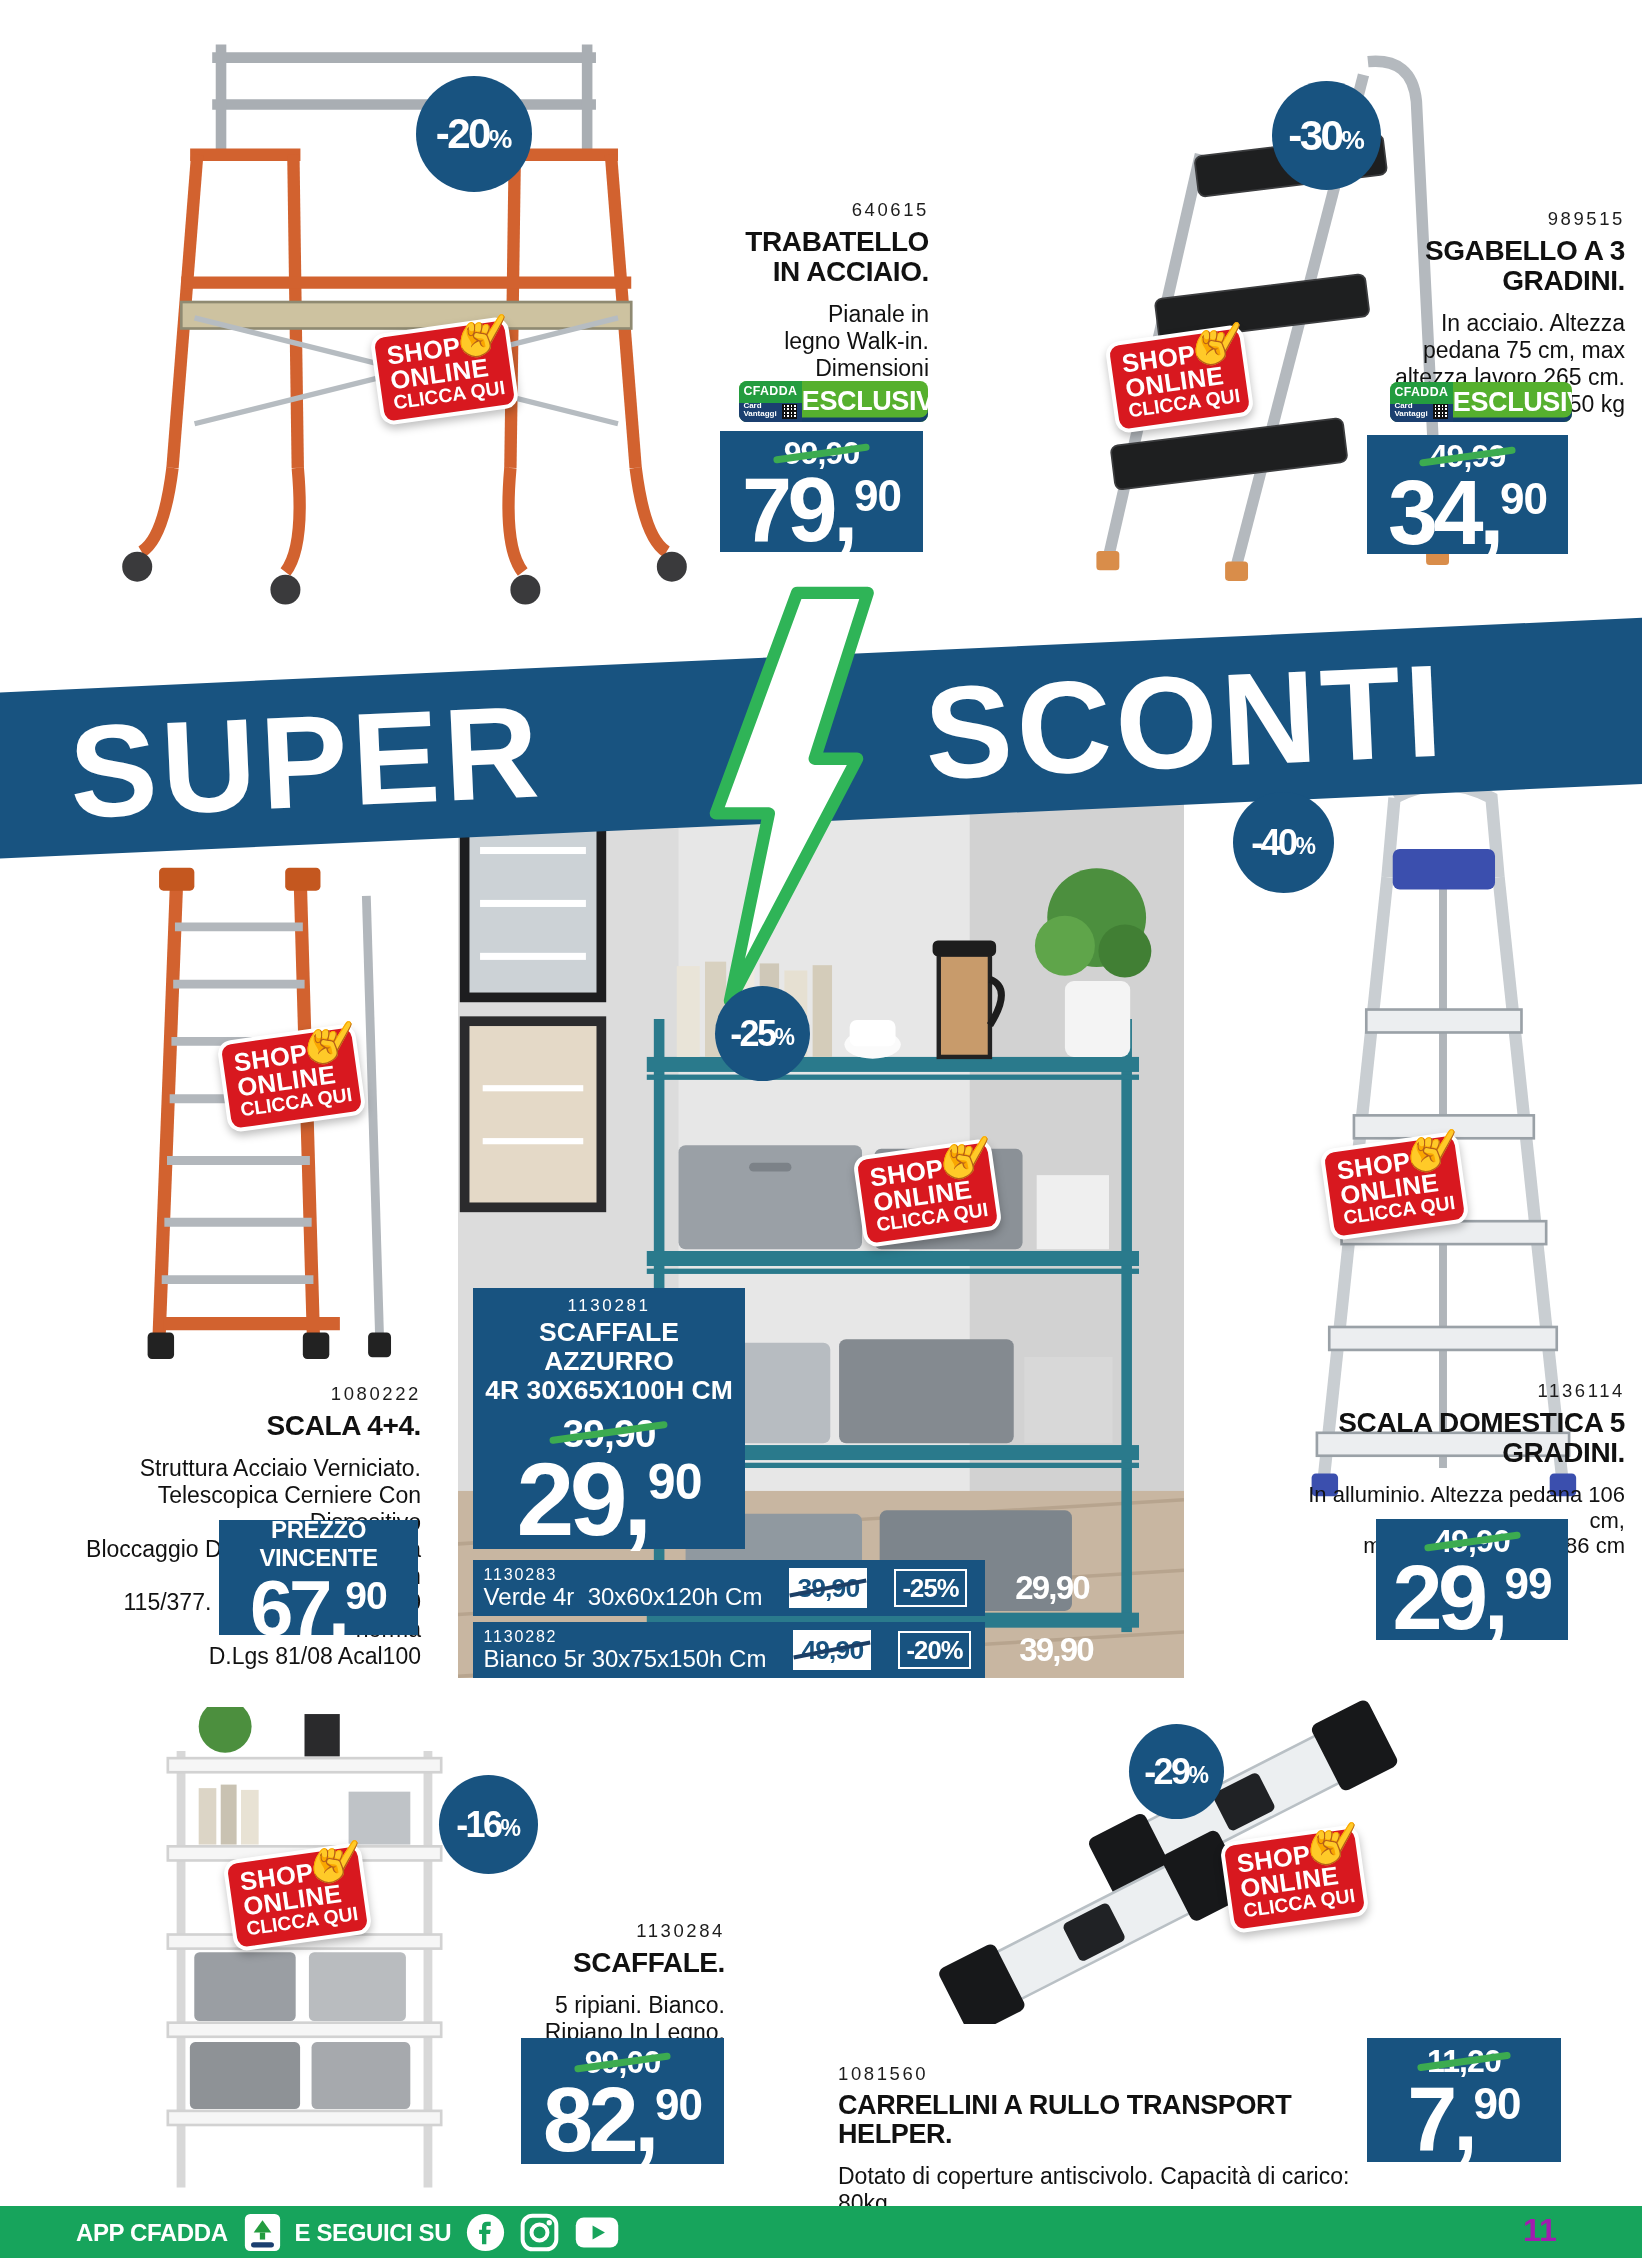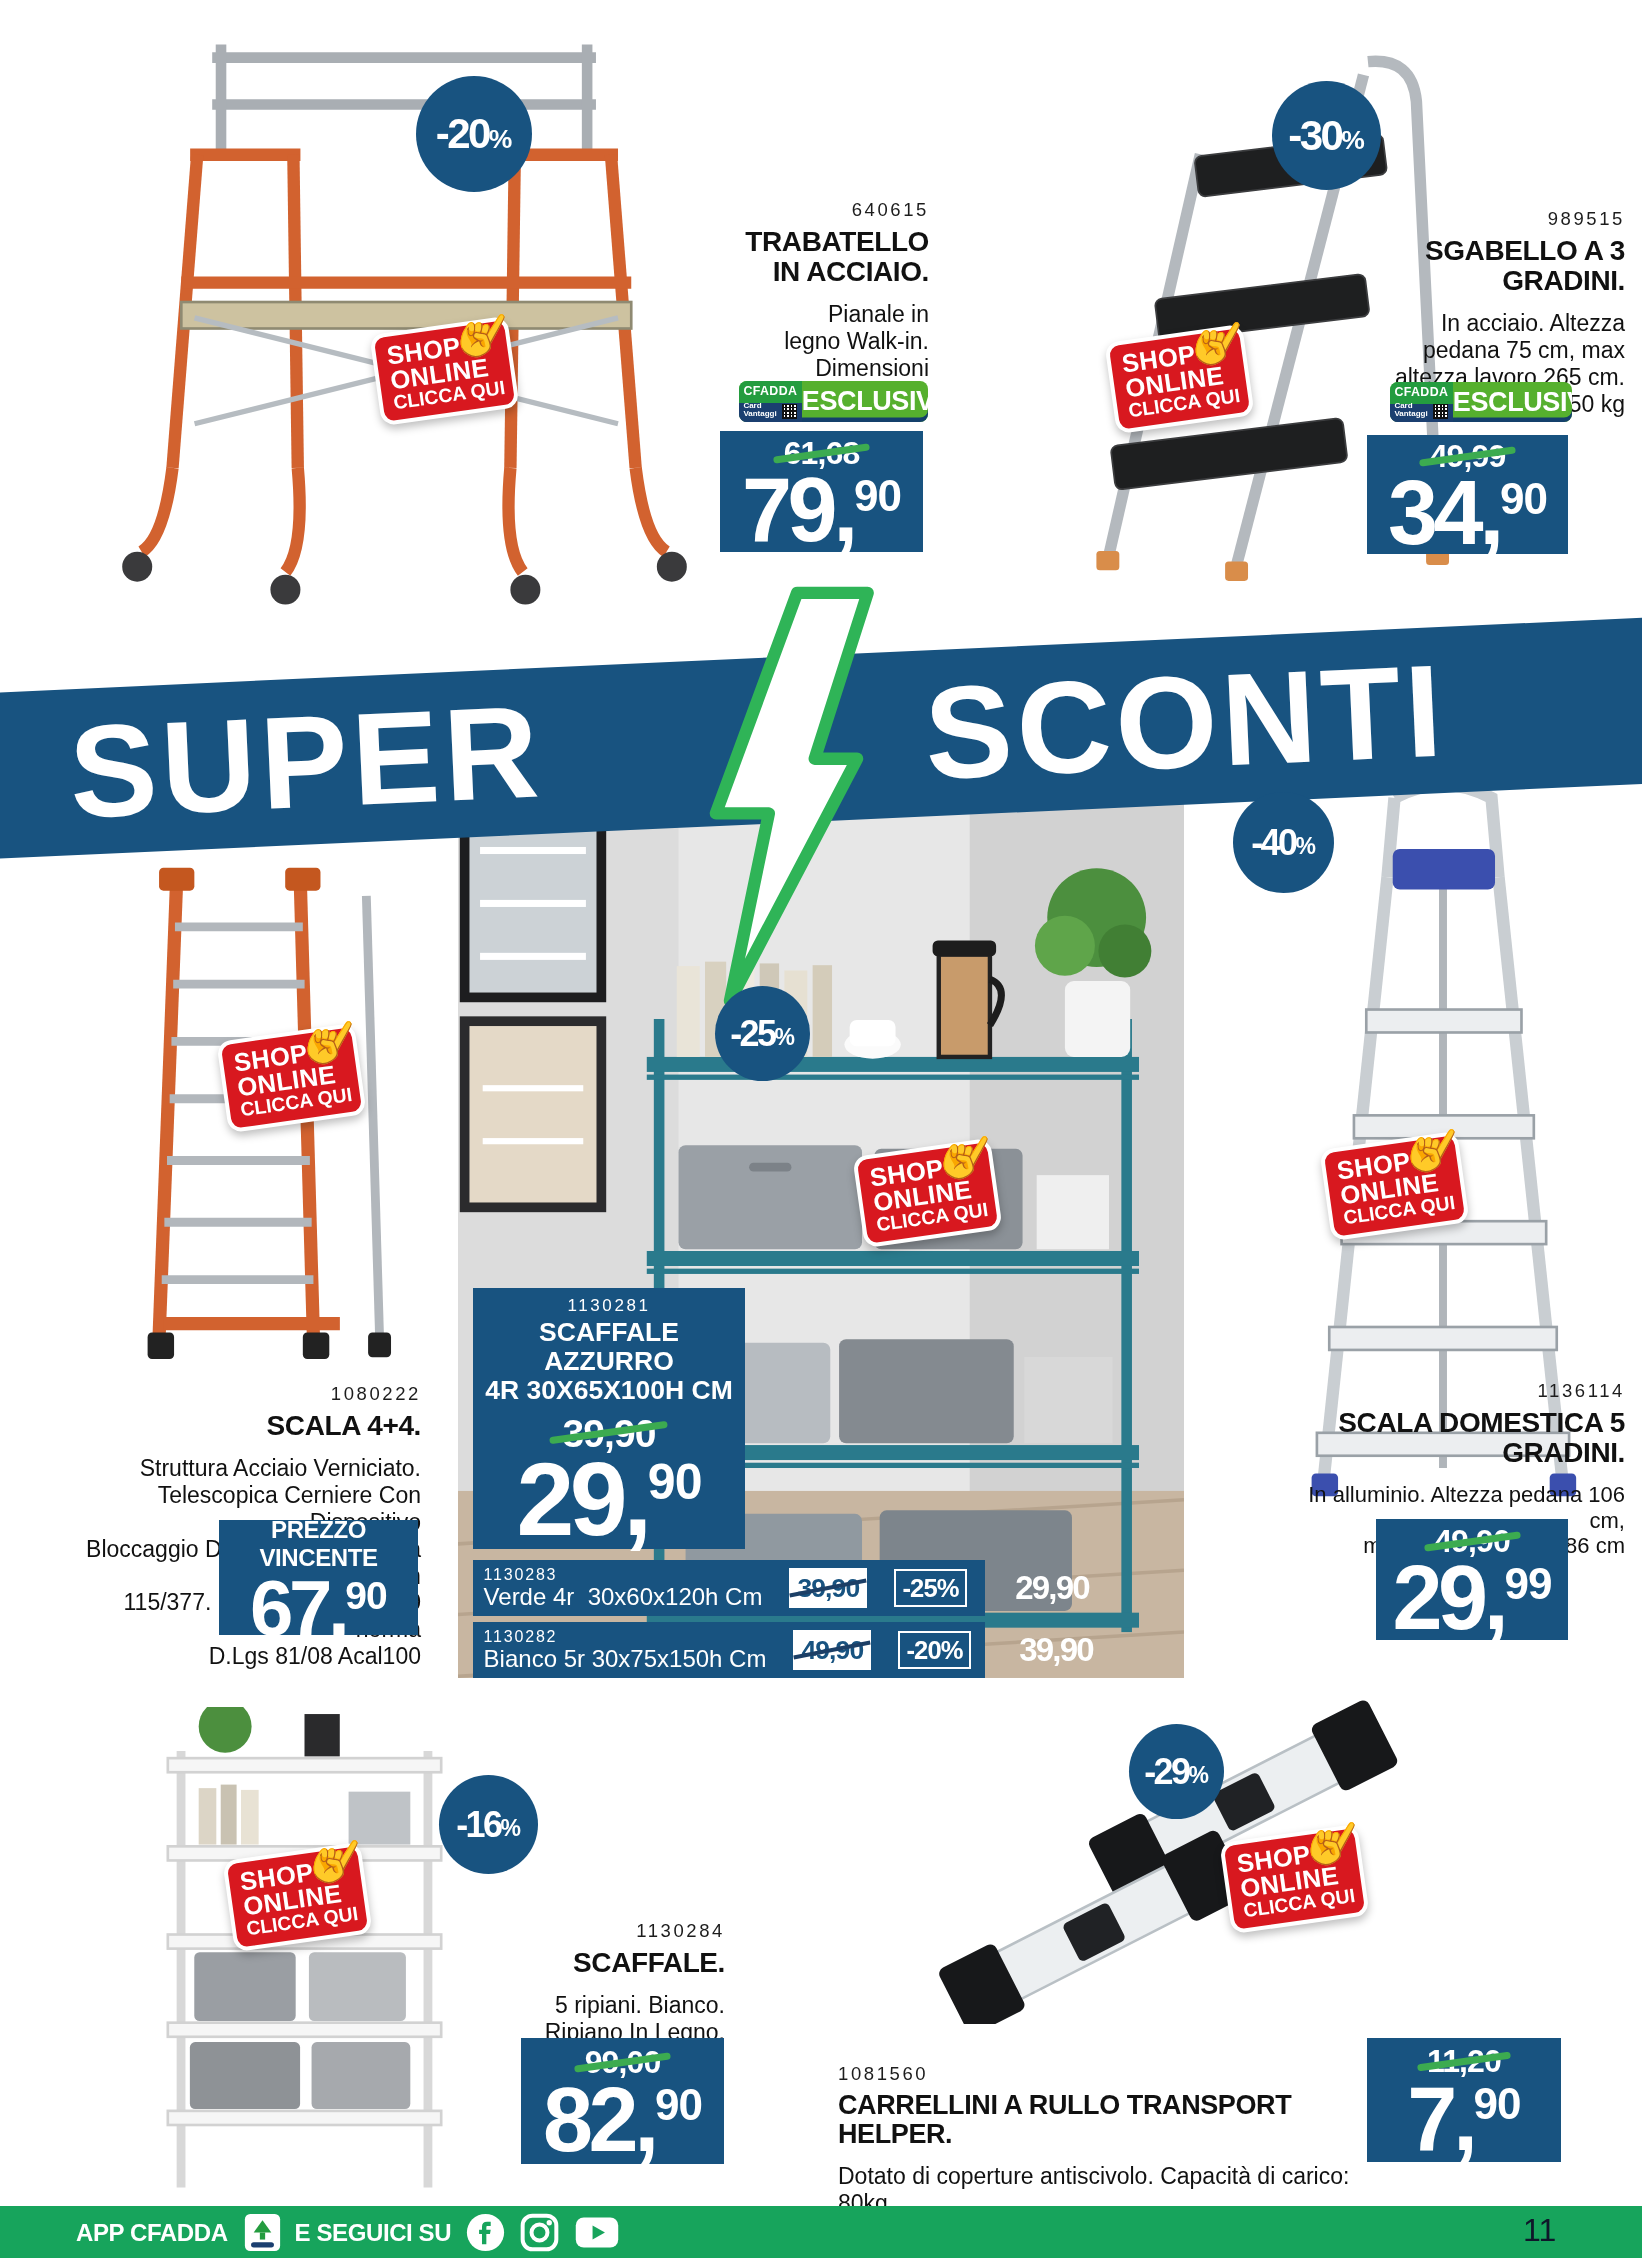--- a/index.html
+++ b/index.html
@@ -86,21 +86,21 @@
   .vdisc{border:2.6px solid #fff;font-size:25.6px;font-weight:bold;padding:2.6px 6.2px;letter-spacing:-0.9px}
   .vprice{font-size:33px;font-weight:bold;min-width:95px;text-align:right;letter-spacing:-1.8px}
 
   
   .footer{position:absolute;left:0;top:2206px;width:1643px;height:53px;background:var(--footer);
           display:flex;align-items:center;color:#fff;font-weight:bold;z-index:8}
   .footer .app{margin-left:76px;font-size:24px;letter-spacing:-0.4px}
   .footer .appicon{margin-left:16px}
   .footer .follow{margin-left:14px;font-size:24px;letter-spacing:-0.4px}
   .footer .soc{margin-left:15px;display:flex;align-items:center}
-  .pagenum{position:absolute;left:1523px;top:2212px;font-size:32px;font-weight:normal;color:#0f172a;z-index:9}
+  .pagenum{position:absolute;left:1523px;top:2212px;font-size:32px;font-weight:bold;color:#a21caf;z-index:9}
 </style>
 </head>
 <body>
 
 <div class="page">
 
   <svg class="abs" style="left:49px;top:8.8px" width="644" height="609" viewBox="0 0 730 690">
     <g stroke="#a9aeb3" stroke-width="12" fill="none">
       <path d="M185 55 H620"></path>
         <path d="M185 108 H620"></path>
@@ -333,21 +333,21 @@
   <div class="escl" style="left:739px;top:381px;width:189px;height:41px">
     <div class="card">
       <div class="brand">CFADDA</div>
       <div class="sub">Card
 Vantaggi</div>
       <div class="qr"></div>
     </div>
     <div class="lab">ESCLUSIVO</div>
   </div>
   <div class="pricebox" style="left:720px;top:431px;width:203px;height:121px">
-    <div class="old">61,68</div>
+    <div class="old">99,90</div>
     <div class="big"><span class="main">79,</span><span class="sup">90</span></div>
   </div>
 
   <div class="disc" style="left:1272px;top:81px;width:109px;height:109px">
     <span class="n">-30</span>
       <span class="p">%</span>
   </div>
   <div class="shop" style="left:1110px;top:333px">
     <span class="hand">☝</span>
     <div class="s1">SHOP</div>

